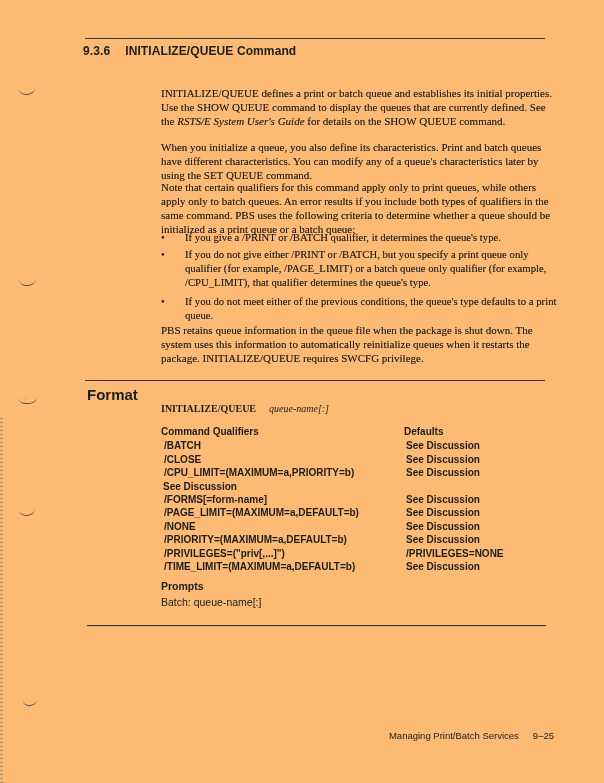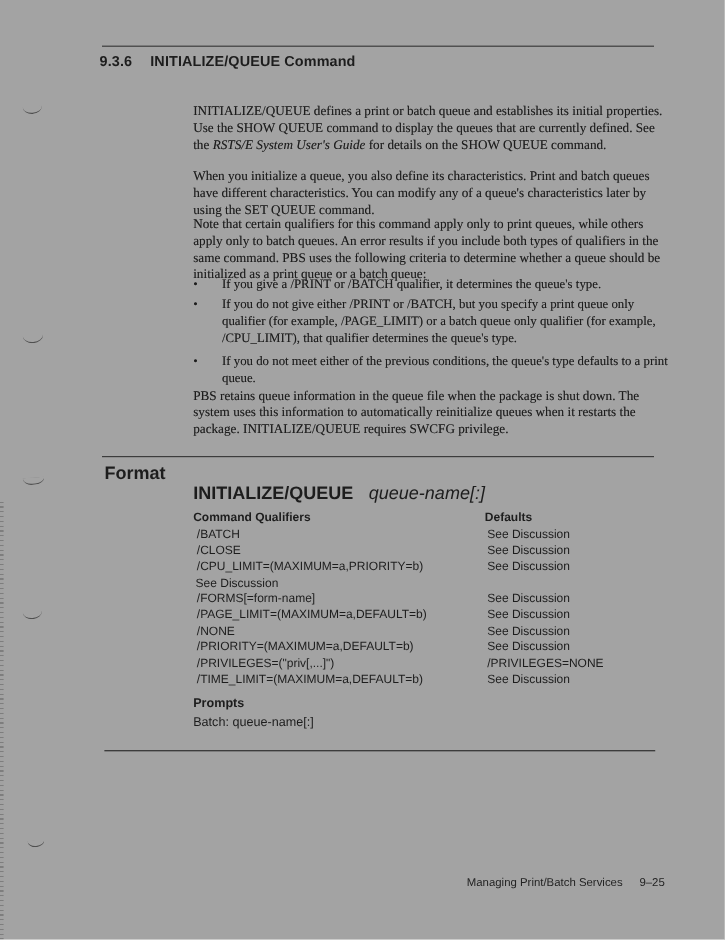--- a/index.html
+++ b/index.html
@@ -1,20 +1,20 @@
 <!DOCTYPE html>
 <html><head>
 <meta charset="utf-8">
 <style>
   html,body{margin:0;padding:0;background:#e8e8e6;}
   .page{
     position:relative;
     width:604px;height:783px;
     margin:0 auto;
-    background:#a3a3a3;
+    background:#fdba74;
     color:#1d1d1d;
     font-family:"Liberation Serif",serif;
     overflow:hidden;
   }
   .rule{position:absolute;height:1px;background:#3c3c3c;}
   .rule-top{left:85px;top:38px;width:460px;}
   .rule-format{left:85px;top:380px;width:460px;}
   .rule-bottom{left:87px;top:625px;width:459px;box-shadow:0 .5px 0 rgba(60,60,60,.25);}
 
   .section-heading{
@@ -41,33 +41,33 @@
   .b1{top:230px;} .b2{top:247px;} .b3{top:294px;}
   .marker{flex:0 0 24px;}
 
   .format-heading{
     position:absolute;left:87px;top:386px;
     font-family:"Liberation Sans",sans-serif;
     font-weight:bold;font-size:15px;
   }
   .command-line{
     position:absolute;left:161px;top:403px;
-    font-family:Liberation Sans, sans-serif;font-size:15px;
+    font-family:Liberation Serif, serif;font-size:10px;
     white-space:nowrap;
     text-align:center;
   }
   .cmd{font-weight:bold;}
   .arg{font-style:italic;margin-left:13px;}
 
   .qual-table{
     position:absolute;left:161px;top:425px;width:399px;
     font-family:"Liberation Sans",sans-serif;
     font-size:10px;line-height:13.4px;
   }
-  .qrow{display:grid;grid-template-columns:243px 1fr;}
+  .qrow{display:grid;grid-template-columns:243px 1fr;font-weight:bold;}
   .qhead{font-weight:bold;margin-bottom:1px;}
   .qrow:not(.qhead) .qcell{padding-left:3px;}
   .qrow:not(.qhead) .dcell{padding-left:2px;}
 
   .prompts-heading{
     position:absolute;left:161px;top:580px;
     font-family:Liberation Sans, sans-serif;
     font-weight:bold;font-size:10.5px;
   }
   .prompt-line{

